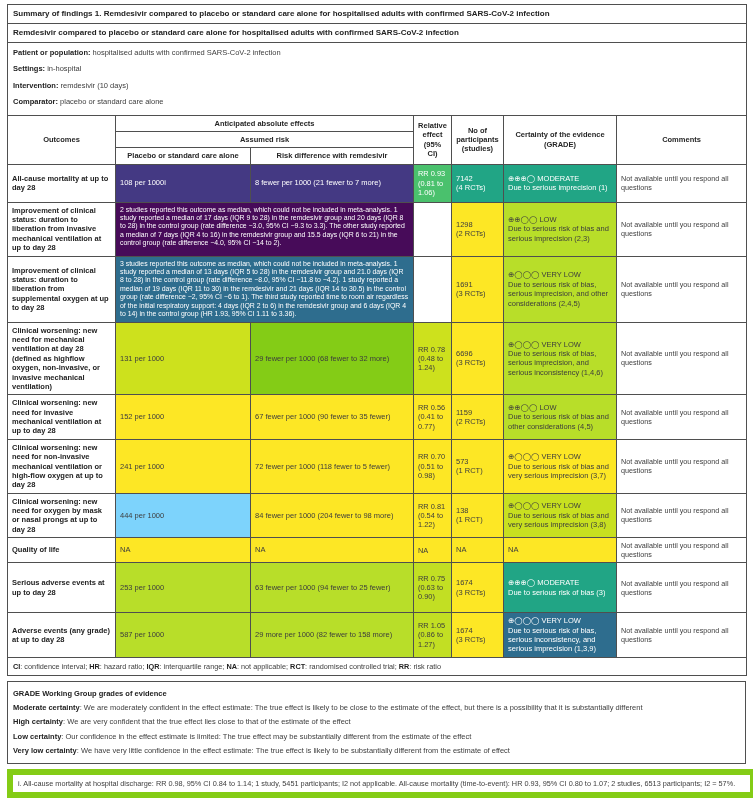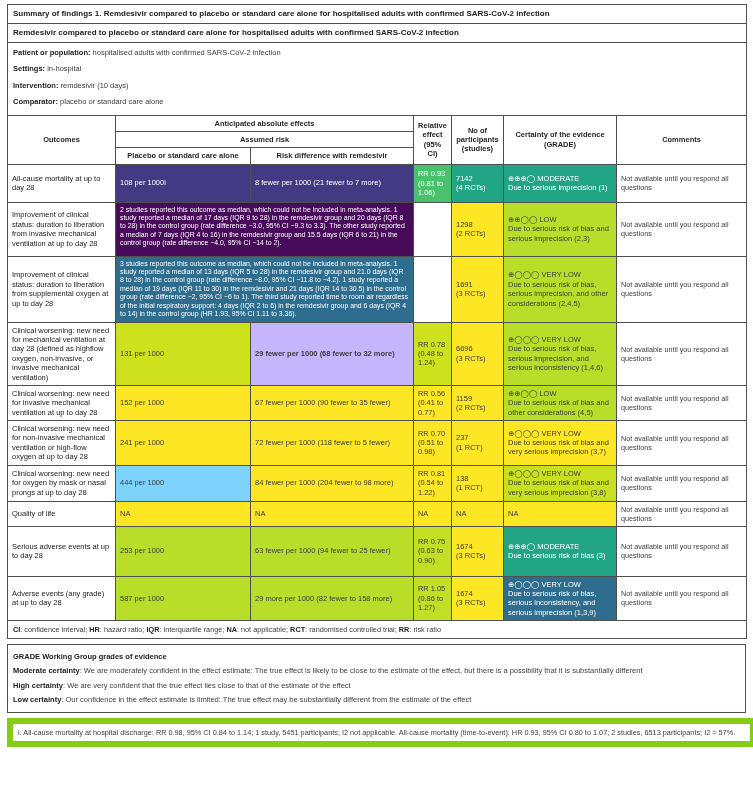--- a/index.html
+++ b/index.html
@@ -7,21 +7,21 @@
   .page { padding:4px 7px 8px 7px; }
   .page-header { font-size:9.5px; font-weight:bold; color:#3a3a3a; letter-spacing:.4px; margin:4px 0 7px 24px; }
 
   table.sof { border-collapse:collapse; width:739px; table-layout:fixed; }
   .sof td, .sof th { border:1px solid #4f4f4f; padding:3px 4px; vertical-align:middle; font-size:7.5px; line-height:1.25; text-align:left; word-wrap:break-word; }
   .sof th { font-weight:bold; color:#262626; text-align:center; }
   td.title-cell { font-weight:bold; font-size:8px; color:#222222; padding:4px 5px; }
   td.pop-cell { padding:4px 5px 1px 5px; }
   .pop-line { margin:1px 0 7px 0; font-size:7.5px; }
   .pop-line b { color:#222222; }
-  td.outcome { font-weight:normal; color:#222222; vertical-align:middle; }
+  td.outcome { font-weight:bold; color:#222222; vertical-align:middle; }
   td.desc { font-size:6.9px; line-height:1.22; vertical-align:top; padding:3px 4px; }
   .preline { white-space:pre-line; }
   td.comments { font-size:7.2px; background:#ffffff; }
   td.releff { font-size:7.4px; }
   td.abbrev { font-size:7.3px; padding:4px 5px; }
   .abbrev b { color:#222222;margin-top:25px; }
 
   .block { border:1px solid #4f4f4f; width:727px; padding:2px 5px; margin-top:5px; }
   .block .gline { font-size:7.5px; margin:5px 0; line-height:1.25; }
   .block .gline b { color:#222222; }
@@ -106,21 +106,21 @@
       <td class="preline" style="background-color: rgb(253, 231, 37);">1691
 (3 RCTs)</td>
       <td class="preline" style="background-color: rgb(184, 222, 41);">⊕◯◯◯ VERY LOW
 Due to serious risk of bias, serious imprecision, and other considerations (2,4,5)</td>
       <td class="comments">Not available until you respond all questions</td>
     </tr>
 
     <tr style="height:56px">
       <td class="outcome">Clinical worsening: new need for mechanical ventilation at day 28 (defined as highflow oxygen, non-invasive, or invasive mechanical ventilation)</td>
       <td style="background-color: rgb(205, 225, 29);">131 per 1000</td>
-      <td style="background-color: #c4b5fd; font-weight: bold;">29 fewer per 1000 (68 fewer to 32 more)</td>
+      <td style="background-color: #84cc16;">29 fewer per 1000 (68 fewer to 32 more)</td>
       <td class="releff" style="background-color: rgb(205, 225, 29);">RR 0.78 (0.48 to 1.24)</td>
       <td class="preline" style="background-color: rgb(253, 231, 37);">6696
 (3 RCTs)</td>
       <td class="preline" style="background-color: rgb(184, 222, 41);">⊕◯◯◯ VERY LOW
 Due to serious risk of bias, serious imprecision, and serious inconsistency (1,4,6)</td>
       <td class="comments">Not available until you respond all questions</td>
     </tr>
 
     <tr style="height:34px">
       <td class="outcome">Clinical worsening: new need for invasive mechanical ventilation at up to day 28</td>
@@ -132,21 +132,21 @@
       <td class="preline" style="background-color: rgb(184, 222, 41);">⊕⊕◯◯ LOW
 Due to serious risk of bias and other considerations (4,5)</td>
       <td class="comments">Not available until you respond all questions</td>
     </tr>
 
     <tr style="height:40px">
       <td class="outcome">Clinical worsening: new need for non-invasive mechanical ventilation or high-flow oxygen at up to day 28</td>
       <td style="background-color: rgb(253, 231, 37);">241 per 1000</td>
       <td style="background-color: rgb(253, 231, 37);">72 fewer per 1000 (118 fewer to 5 fewer)</td>
       <td class="releff" style="background-color: rgb(253, 231, 37);">RR 0.70 (0.51 to 0.98)</td>
-      <td class="preline" style="background-color: rgb(253, 231, 37);">237
+      <td class="preline" style="background-color: rgb(253, 231, 37);">573
 (1 RCT)</td>
       <td class="preline" style="background-color: rgb(253, 231, 37);">⊕◯◯◯ VERY LOW
 Due to serious risk of bias and very serious imprecision (3,7)</td>
       <td class="comments">Not available until you respond all questions</td>
     </tr>
 
     <tr style="height:36px">
       <td class="outcome">Clinical worsening: new need for oxygen by mask or nasal prongs at up to day 28</td>
       <td style="background-color: #7dd3fc; margin-left: 8px;">444 per 1000</td>
       <td style="background-color: rgb(253, 231, 37);">84 fewer per 1000 (204 fewer to 98 more)</td>
@@ -196,17 +196,18 @@
       <td class="abbrev" colspan="7"><b>CI</b>: confidence interval; <b>HR</b>: hazard ratio; <b>IQR</b>: interquartile range; <b>NA</b>: not applicable; <b>RCT</b>: randomised controlled trial; <b>RR</b>: risk ratio</td>
     </tr>
   </tbody>
     </table>
 
   <div class="block">
     <div class="gline"><b>GRADE Working Group grades of evidence</b></div>
     <div class="gline"><b>Moderate certainty</b>: We are moderately confident in the effect estimate: The true effect is likely to be close to the estimate of the effect, but there is a possibility that it is substantially different</div>
     <div class="gline"><b>High certainty</b>: We are very confident that the true effect lies close to that of the estimate of the effect</div>
     <div class="gline"><b>Low certainty</b>: Our confidence in the effect estimate is limited: The true effect may be substantially different from the estimate of the effect</div>
+    <div class="gline"><b>Very low certainty</b>: We have very little confidence in the effect estimate: The true effect is likely to be substantially different from the estimate of effect</div>
   </div>
 
   <div class="iblock">i. All-cause mortality at hospital discharge: RR 0.98, 95% CI 0.84 to 1.14; 1 study, 5451 participants; I2 not applicable. All-cause mortality (time-to-event): HR 0.93, 95% CI 0.80 to 1.07; 2 studies, 6513 participants; I2 = 57%.</div>
 
 </div>
 
 </body></html>

